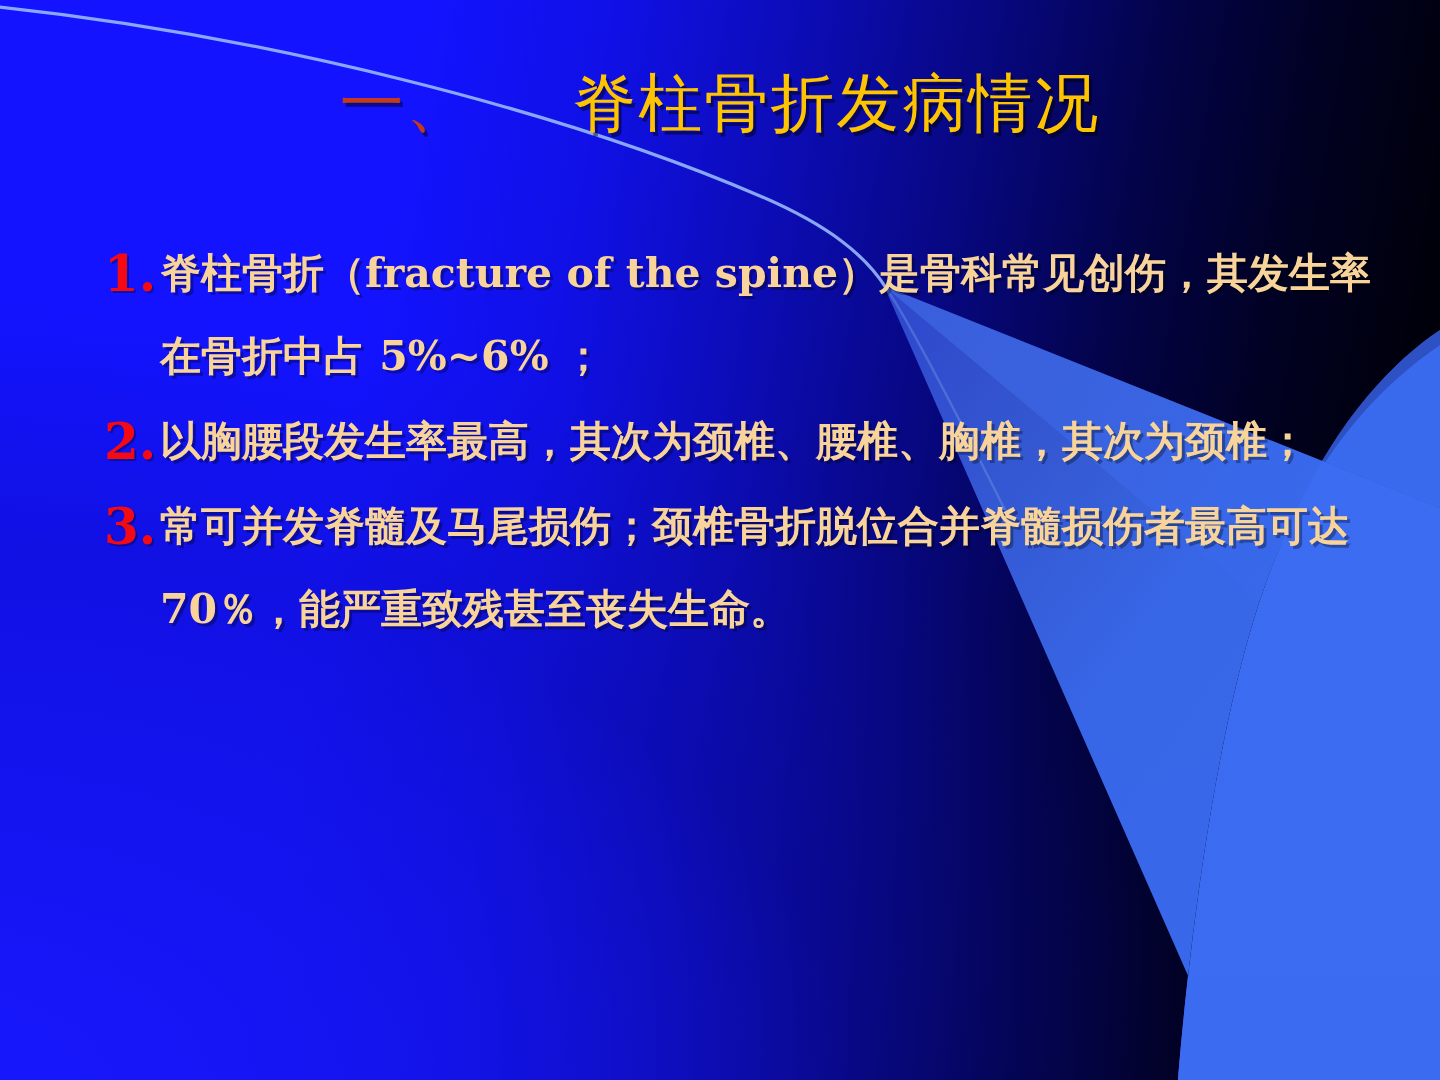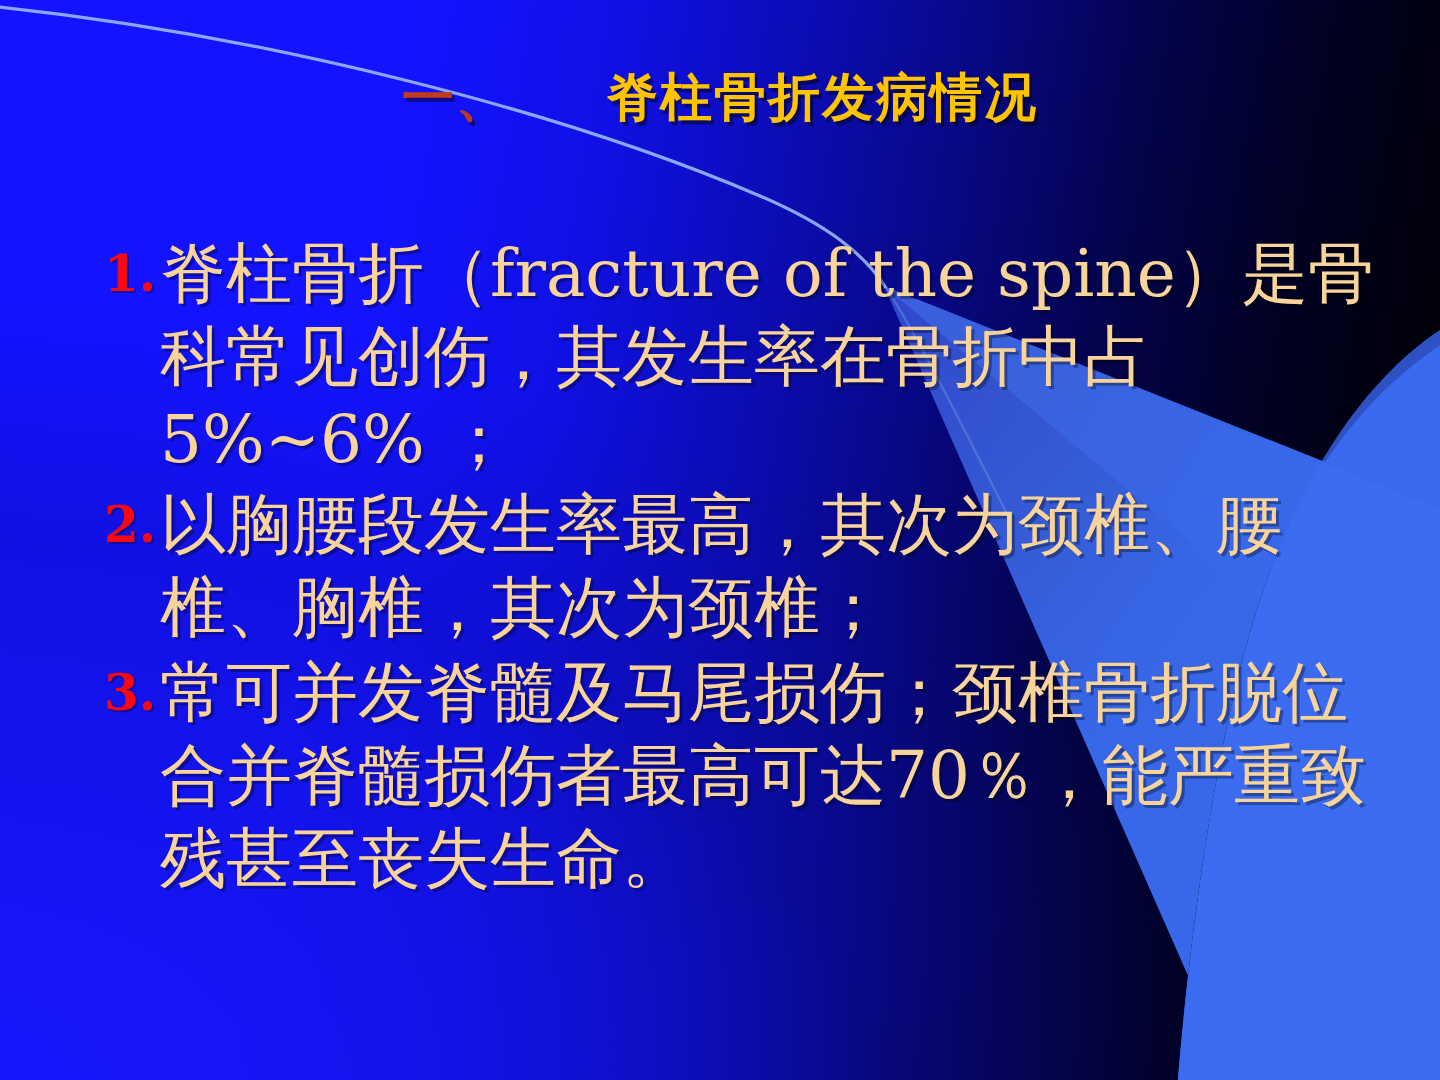--- a/index.html
+++ b/index.html
@@ -50,22 +50,22 @@
   }
   
   #title {
     position: absolute;
     top: 70px;
     left: 0;
     width: 1440px;
     text-align: center;
     white-space: nowrap;
     font-family: "DejaVu Sans", "Liberation Sans", sans-serif;
-    font-size: 52px;
-    font-weight: bold;
+    font-size: 64px;
+    font-weight: normal;
     line-height: 1.05;
     letter-spacing: 2px;
     text-shadow: 3px 4px 0 rgba(0,0,0,0.45);
   }
   #title .tnum { color: #c33a1c; }
   #title .tmain { color: #ffc400; }
 
   #body-list {
     position: absolute;
     top: 232px;
@@ -87,22 +87,22 @@
     width: 64px;
     text-align: left;
     padding-left: 8px;
     box-sizing: border-box;
     text-shadow: 2px 2px 0 rgba(0,0,0,0.30);
   }
   .li-text {
     flex: 1 1 auto;
     color: #f8d49a;
     font-family: "DejaVu Serif", "Liberation Serif", serif;
-    font-weight: normal;
-    font-size: 66px;
+    font-weight: bold;
+    font-size: 41px;
     line-height: 83px;
     letter-spacing: 0px;
     text-shadow: 3px 3px 0 rgba(0,0,0,0.32);
     word-break: break-word;
   }
 </style>
 </head>
 <body>
 
 <div id="slide">

